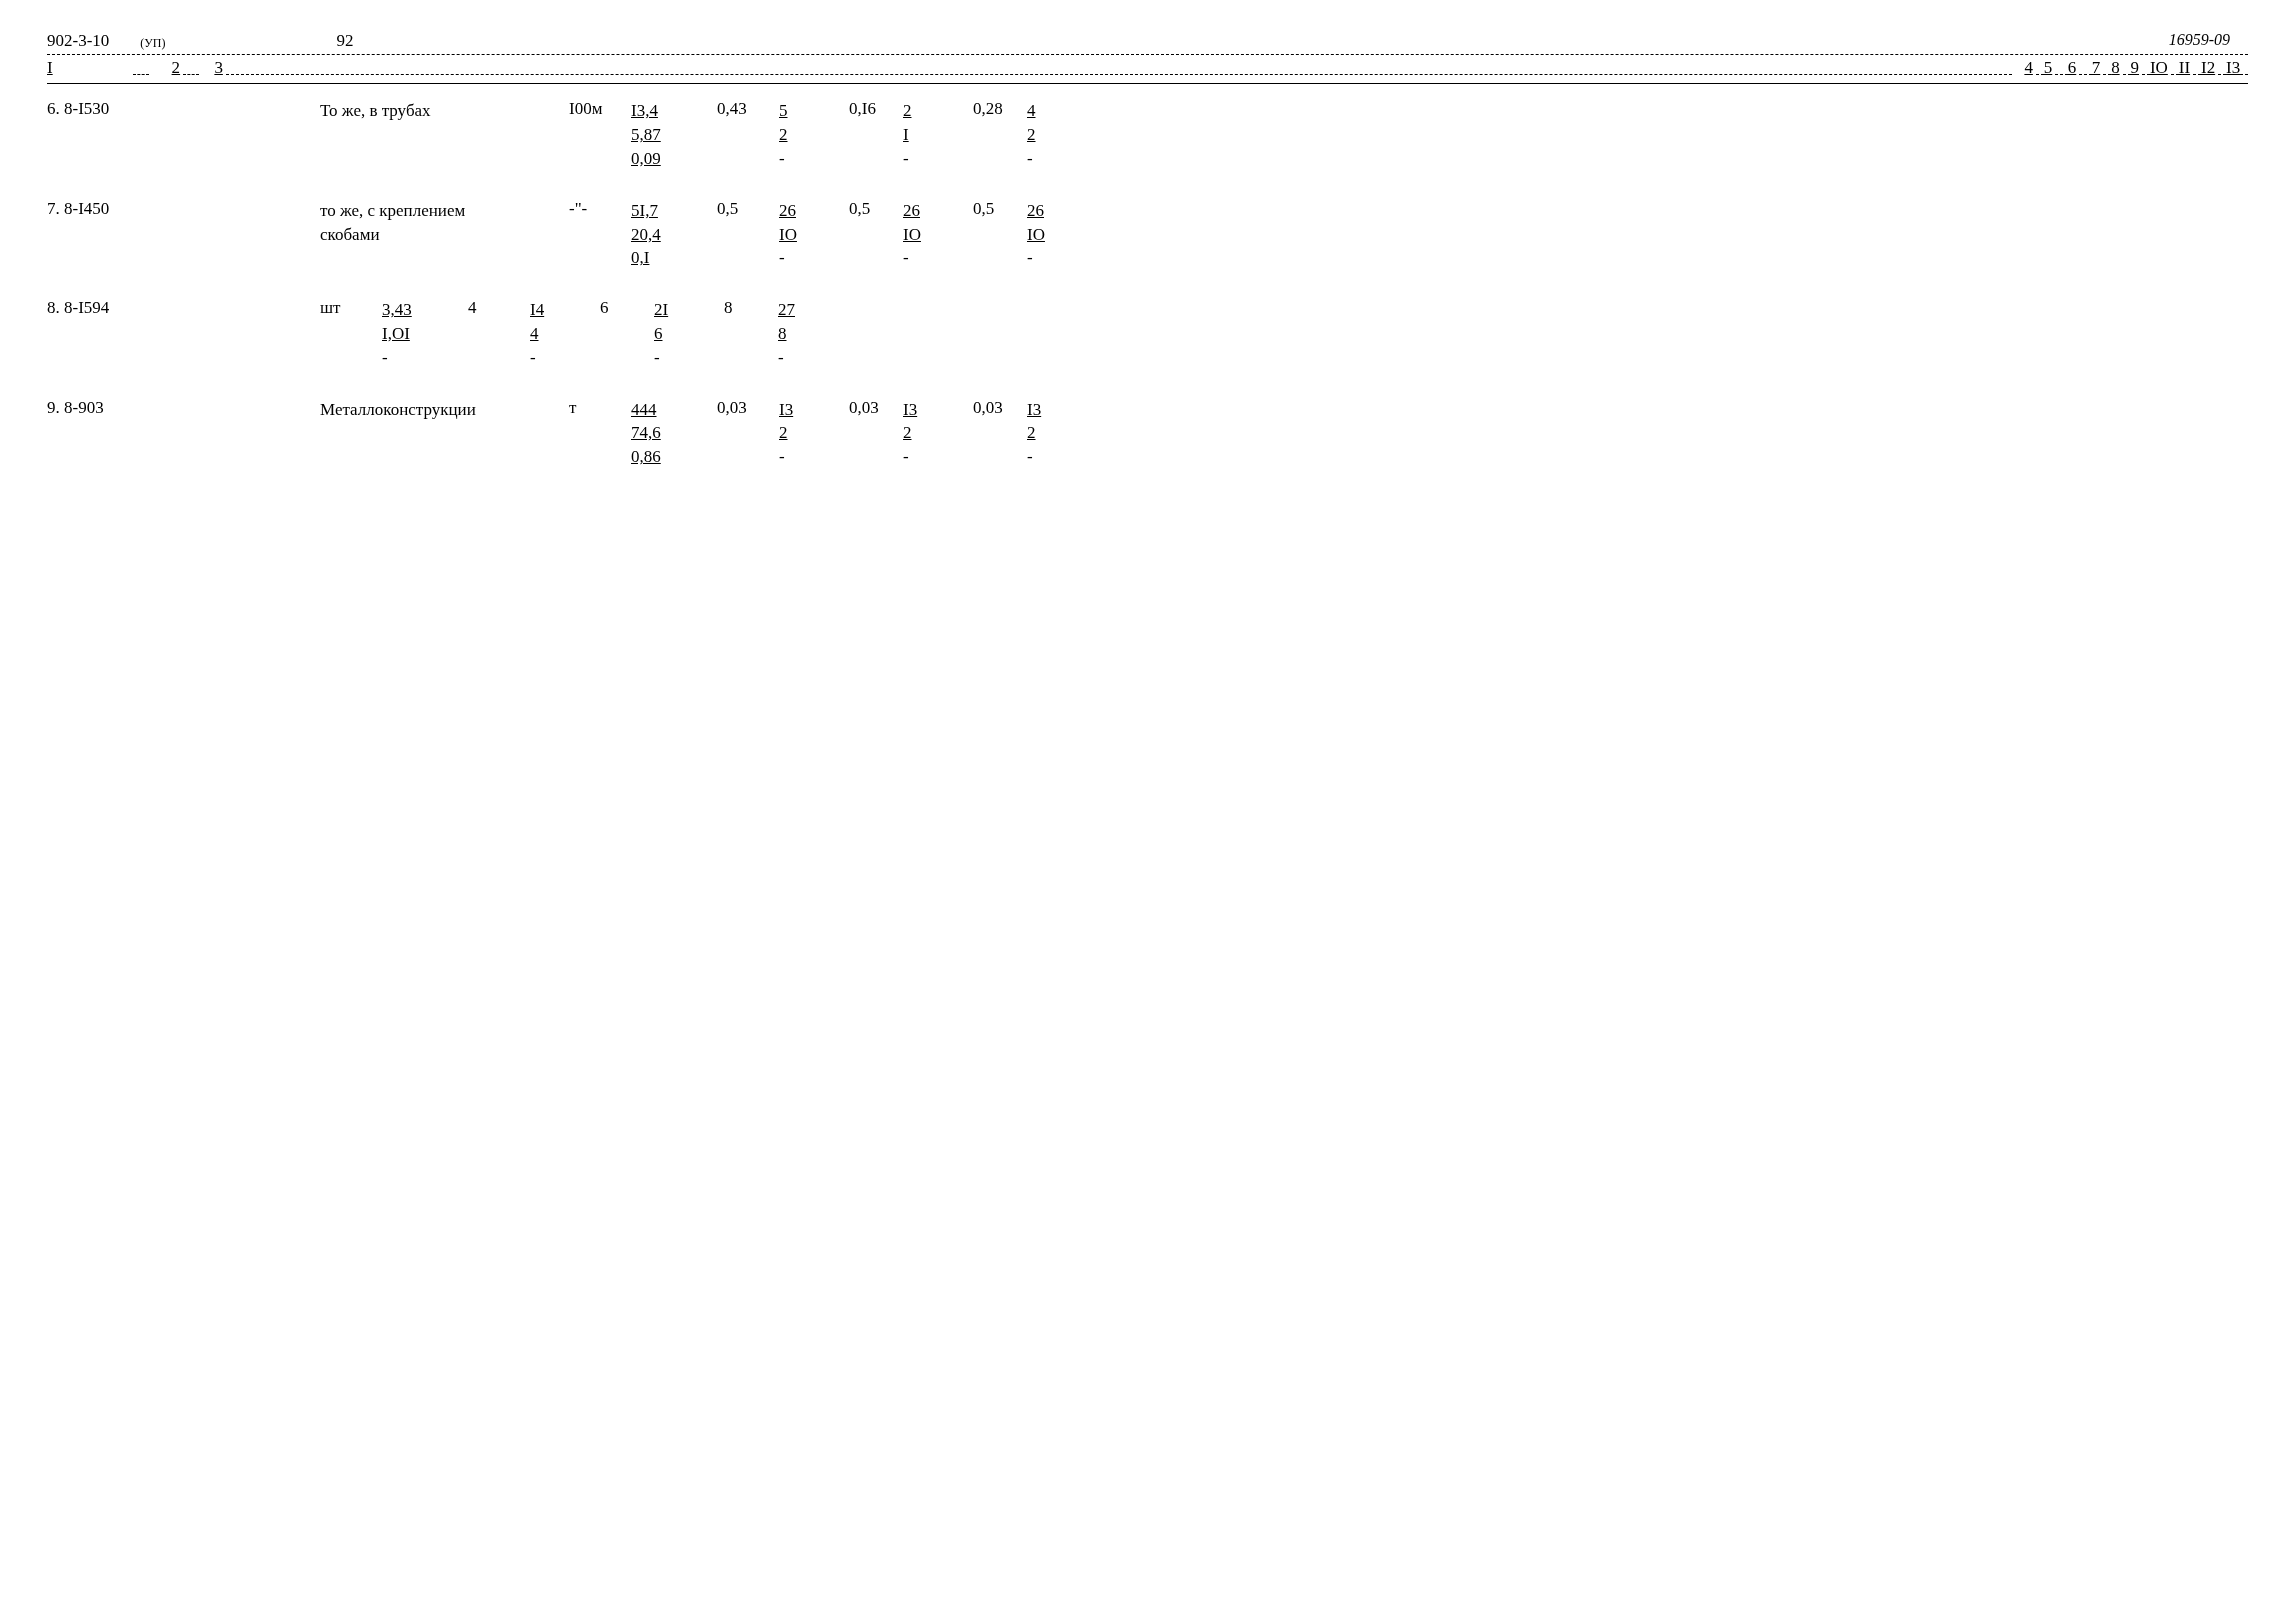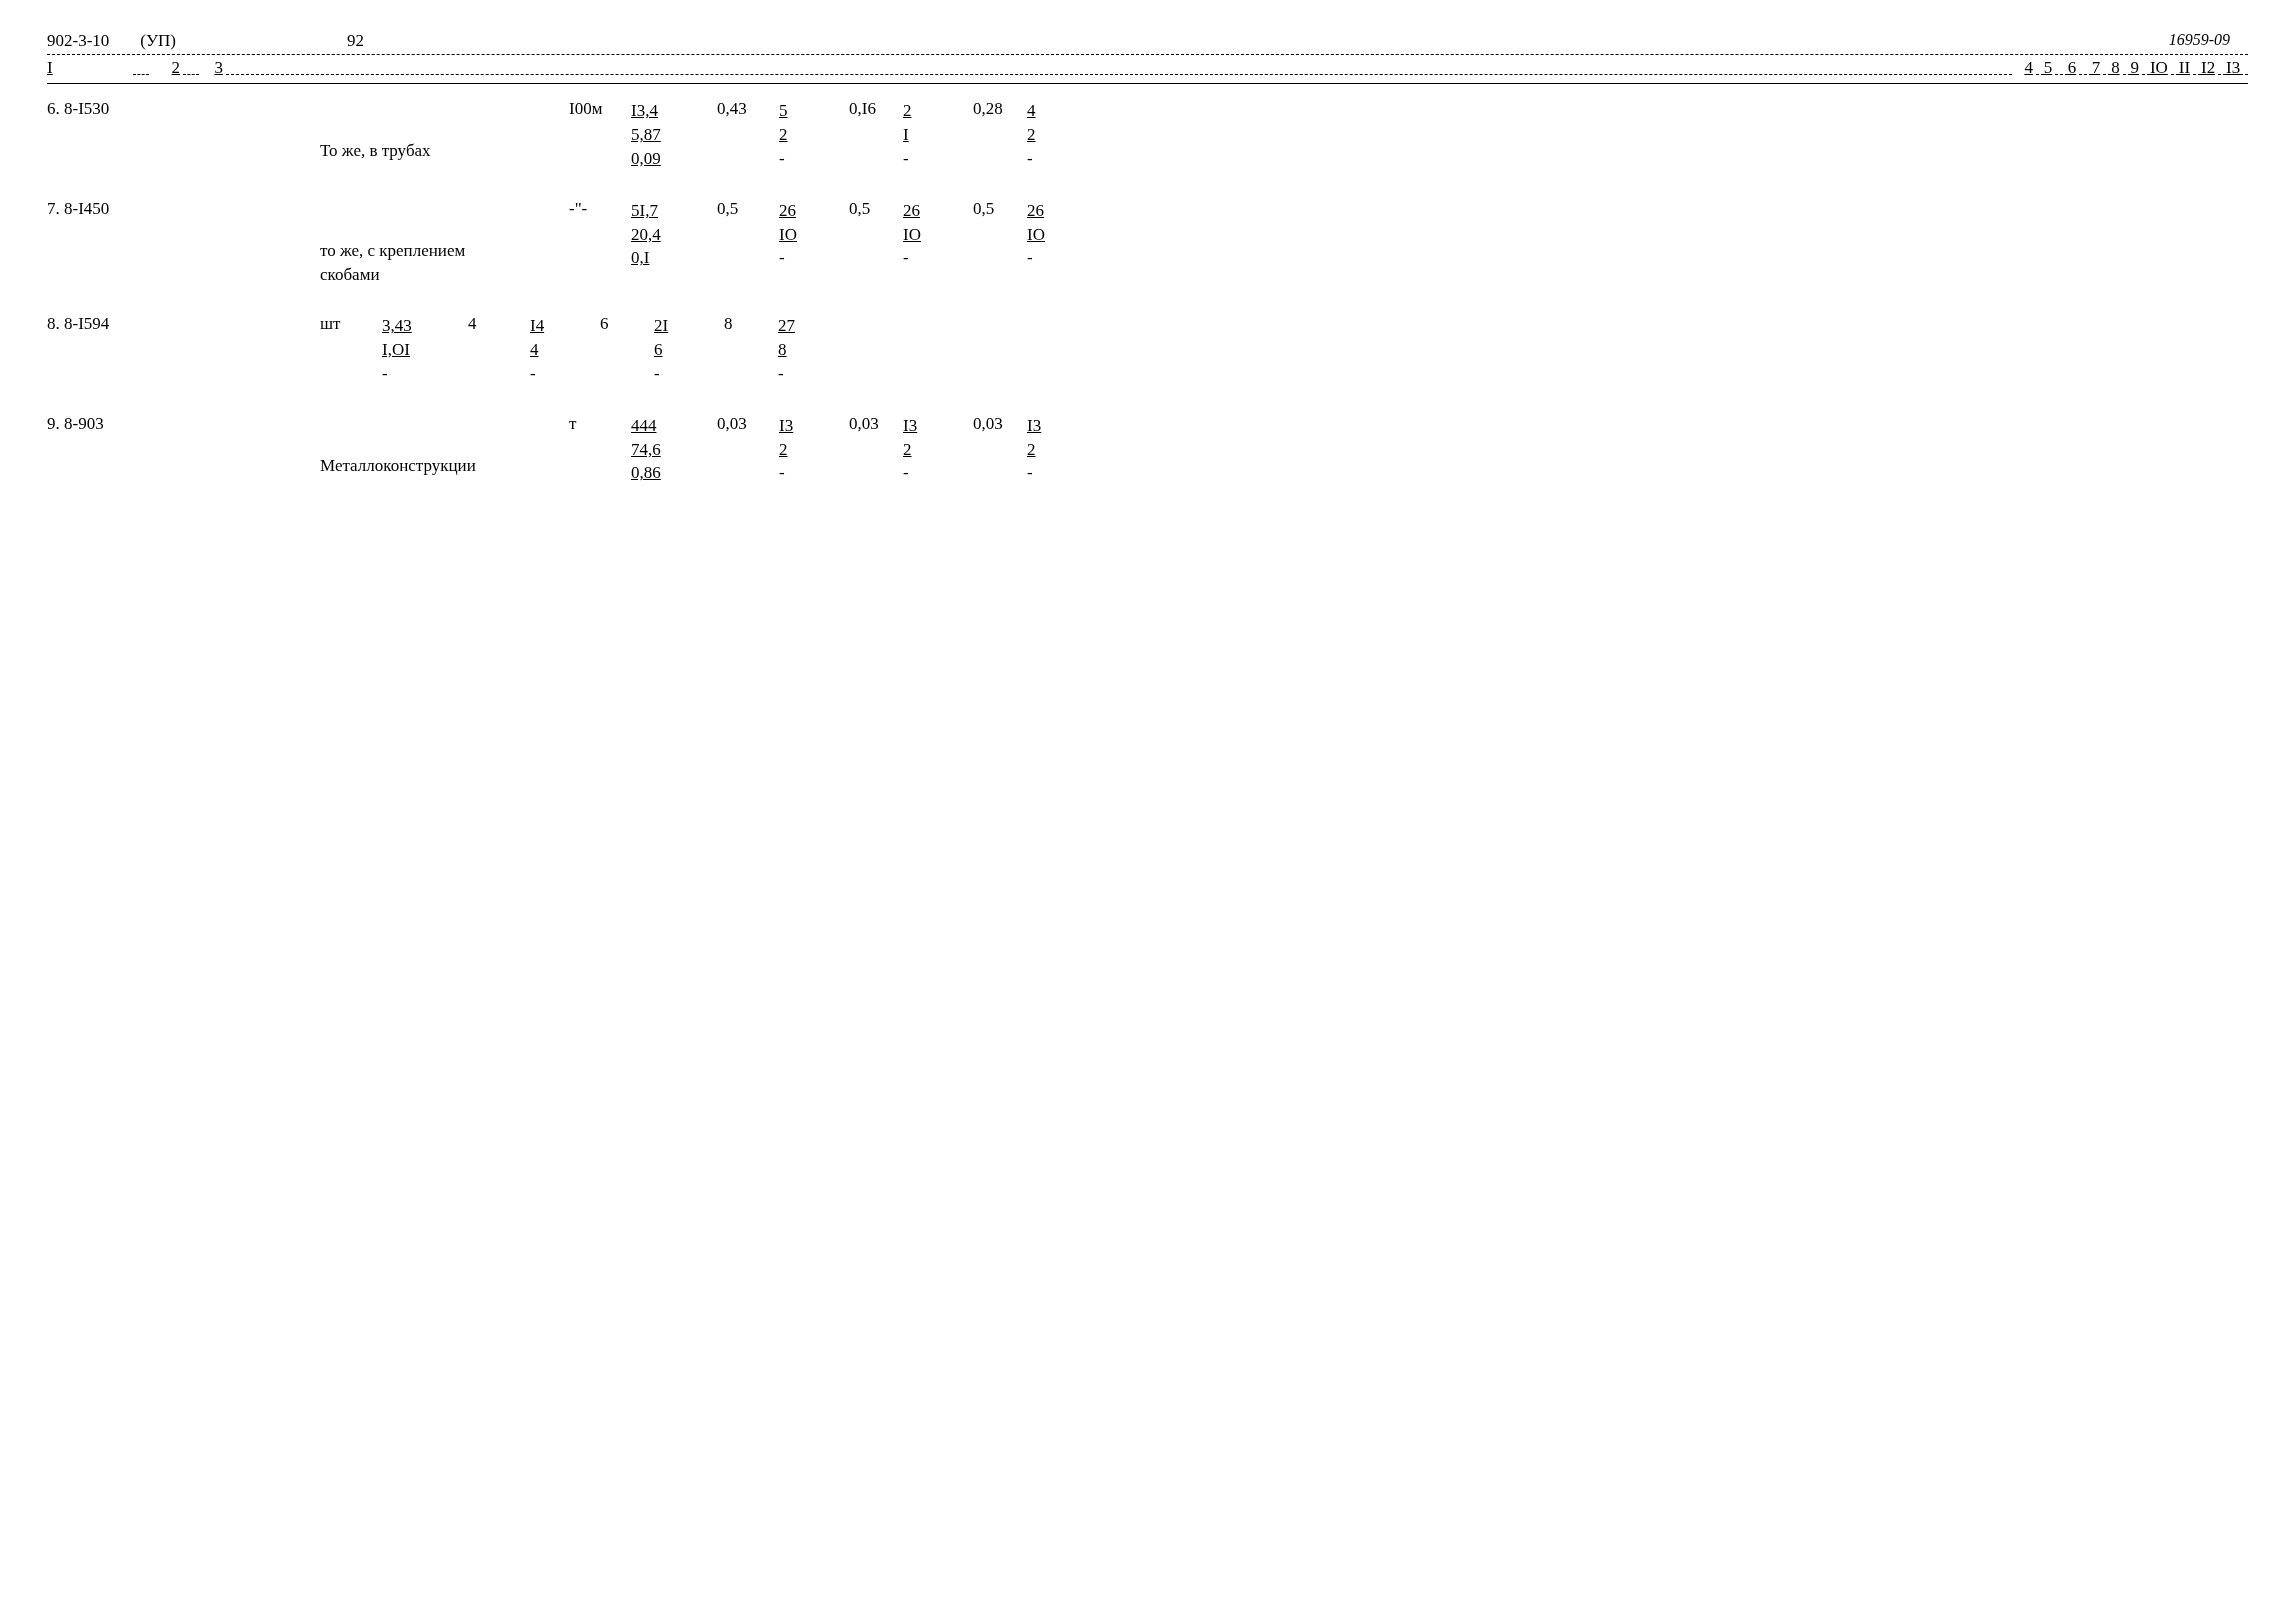--- a/index.html
+++ b/index.html
@@ -15,21 +15,21 @@
       align-items: flex-end;
       gap: 31px;
       margin-bottom: 3.1px;
       position: relative;
     }
     .doc-number {
       font-size: 17px;
       font-weight: normal;
     }
     .doc-type {
-      font-size: 17px;
+      font-size: 12px;
     }
     .page-number {
       font-size: 17px;
       margin-left: 140px;
     }
     .stamp {
       position: absolute;
       right: 18px;
       top: 0;
       font-style: italic;
@@ -54,21 +54,21 @@
     }
     .data-row {
       display: flex;
       width: 100%;
       margin-bottom: 28px;
       align-items: flex-start;
     }
     
     .c1  { width: 86px; flex-shrink: 0; }   
     .c2  { width: 187px; flex-shrink: 0; }   
-    .c3  { width: 249px; flex-shrink: 0; margin-top: 40px; }   
+    .c3  { width: 249px; flex-shrink: 0; }   
     .c4  { width: 62px;  flex-shrink: 0; }   
     .c5  { width: 86px; flex-shrink: 0; }   
     .c6  { width: 62px;  flex-shrink: 0; }   
     .c7  { width: 70px;  flex-shrink: 0; }   
     .c8  { width: 54px;  flex-shrink: 0; }   
     .c9  { width: 70px;  flex-shrink: 0; }   
     .c10 { width: 54px;  flex-shrink: 0; }   
     .c11 { width: 62px;  flex-shrink: 0; }   
     .c12 { width: 47px;  flex-shrink: 0; }   
     .c13 { width: 47px;  flex-shrink: 0; }

